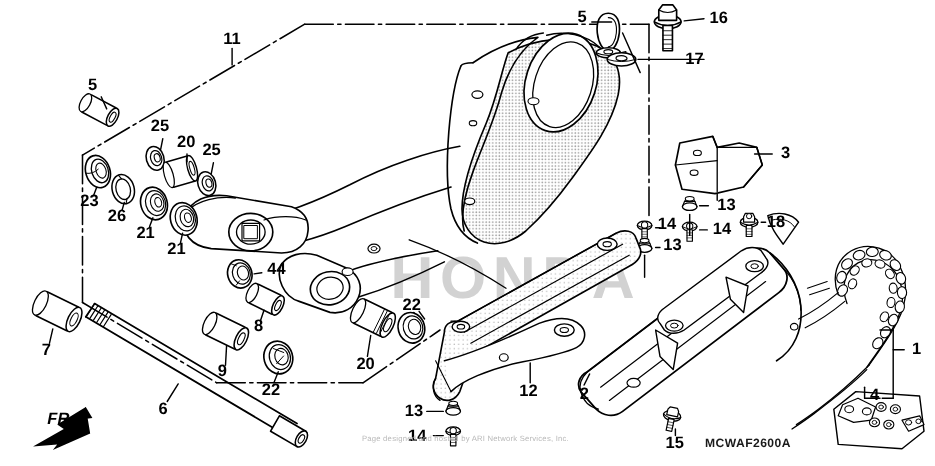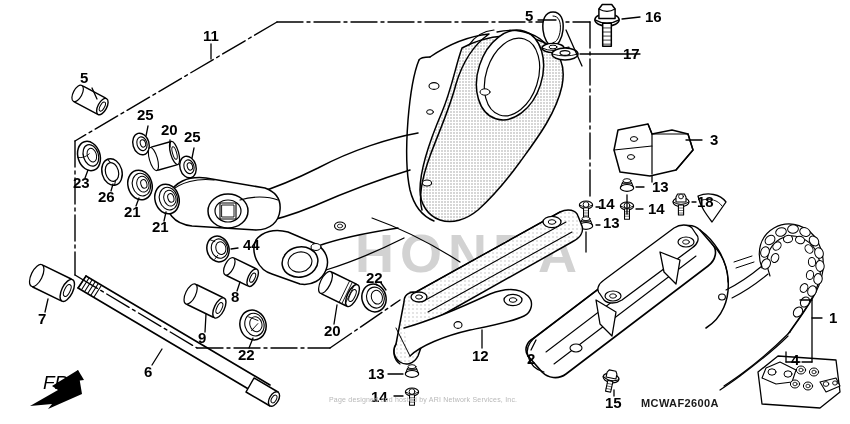--- a/index.html
+++ b/index.html
@@ -25,23 +25,23 @@
     font-family:"Liberation Sans", sans-serif;
     font-weight:700;
     font-size:11px;
     color:#1a1a1a;
     letter-spacing:.4px;
     white-space:nowrap;
   }
   .fr-label{
     position:absolute;
     font-family:"Liberation Sans", sans-serif;
-    font-weight:400;
+    font-weight:700;
     font-style:italic;
-    font-size:19px;
+    font-size:15px;
     color:#000;
     white-space:nowrap;
   }
   .watermark-copy{
     position:absolute;
     font-family:"Liberation Sans", sans-serif;
     font-size:7px;
     color:#b8b8b8;
     white-space:nowrap;
     letter-spacing:.2px;

